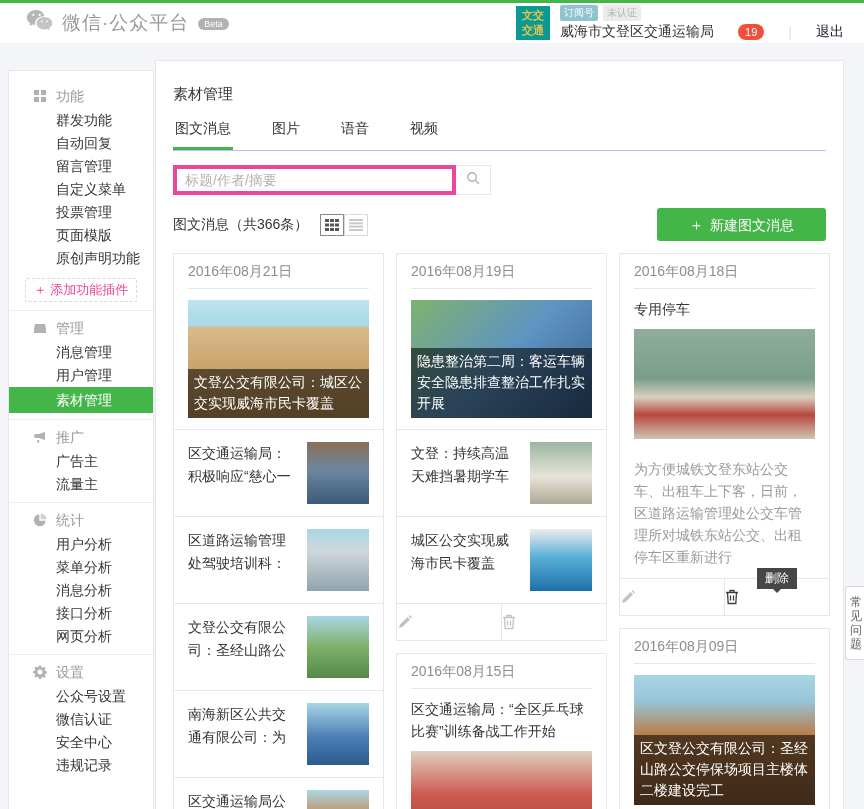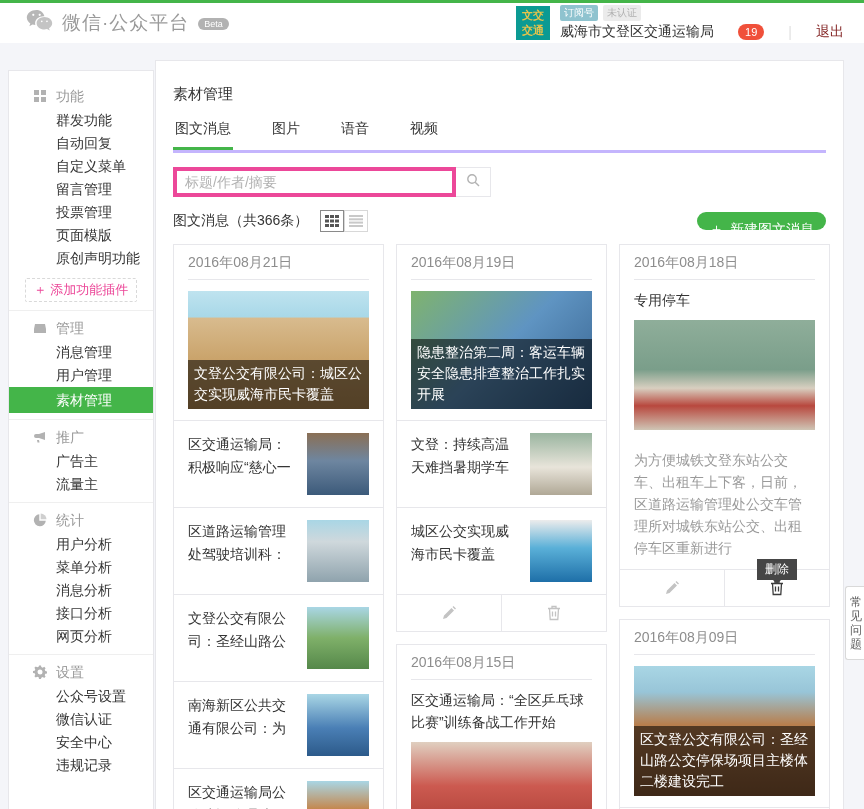--- a/index.html
+++ b/index.html
@@ -15,66 +15,66 @@
   .acct { display:flex; align-items:center; gap:10px; }
   .avatar { width:34px; height:34px; background:#0b9a93; color:#e8c34a; font-size:11px; font-weight:bold; line-height:15px; text-align:center; padding-top:2px; flex:none; }
   .acct-col { display:flex; flex-direction:column; gap:2px; }
   .acct-badges { display:flex; gap:5px; }
   .b-type { font-size:10px; color:#fff; background:#8fc3cf; border-radius:2px; padding:1px 4px; }
   .b-verify { font-size:10px; color:#b0b0b0; background:#ebebeb; border-radius:2px; padding:1px 4px; }
   .acct-row { display:flex; align-items:center; gap:24px; }
   .acct-name { font-size:14px; color:#353535; }
   .notice { background:#f0503a; color:#fff; font-size:11px; line-height:16px; border-radius:9px; padding:0 7px; }
   .vsep { color:#e0e0e0; font-size:14px; }
-  .logout { font-size:14px; color:#7f1d1d; cursor:pointer; }
+  .logout { font-size:14px; color:#0f172a; cursor:pointer; }
 
   
   .sidebar { position:absolute; left:8px; top:70px; width:146px; bottom:0; background:#fff; border:1px solid #e7e7eb; border-bottom:none; padding-top:8px; }
   .sec { padding:6px 0; }
   .sec + .sec { border-top:1px solid #efefef; }
   .sec-h { display:flex; align-items:center; gap:9px; padding-left:24px; height:24px; font-size:14px; color:#9a9a9a; }
   .sec-h svg { flex:none; }
   .s-item { display:block; padding-left:47px; height:23px; line-height:23px; font-size:14px; color:#353535; cursor:pointer; }
   .s-item.active { background:#44b549; color:#fff; height:26px; line-height:26px; }
   .add-plugin { margin:8px 16px 2px; height:24px; line-height:22px; border:1px dashed #d9d9d9; border-radius:2px; text-align:center; font-size:13px; color:#ec4899; cursor:pointer; }
 
   
   .main { position:absolute; left:155px; top:60px; width:689px; bottom:0; background:#fff; border:1px solid #e7e7eb; border-bottom:none; padding:24px 17px 0; }
   .pg-title { font-size:15px; color:#353535; }
-  .tabs { margin-top:16px; border-bottom:3px solid #c4b5fd; display:flex; gap:37px; }
+  .tabs { margin-top:16px; border-bottom:1px solid #c4b5fd; display:flex; gap:37px; }
   .tab { font-size:14px; color:#353535; padding:0 2px 9px; cursor:pointer; border-bottom:3px solid transparent; }
   .tab.active { border-bottom-color:#44b549; }
   .search-row { margin-top:14px; display:flex; }
   .search-input { width:283px; height:30px; border:4px solid #ec4899; padding:0 8px; font-size:14px; color:#353535; outline:none; font-family:"Liberation Sans", sans-serif; }
   .search-input::placeholder { color:#b2b2b2; }
   .search-btn { width:35px; height:30px; border:1px solid #e7e7eb; border-left:none; background:#fff; display:flex; align-items:center; justify-content:center; cursor:pointer; }
   .list-hdr { margin-top:13px; display:flex; align-items:center; }
   .count { font-size:14px; color:#353535; }
   .toggles { display:flex; margin-left:12px; }
   .tgl { width:24px; height:22px; border:1px solid #d8d8d8; background:#fff; display:flex; align-items:center; justify-content:center; cursor:pointer; }
   .tgl.active { border-color:#8a8a8a; }
-  .new-btn { margin-left:auto; height:18px; line-height:33px; padding:0 12px; background:#44b549; color:#fff; font-size:14px; border-radius:10px; cursor:pointer; }
+  .new-btn { margin-left:auto; height:33px; line-height:33px; padding:0 32px; background:#44b549; color:#fff; font-size:14px; border-radius:3px; cursor:pointer; }
   .new-btn .plus { margin-right:6px; font-size:15px; }
 
   
   .cols { margin-top:12px; display:flex; gap:12px; align-items:flex-start; }
   .col { width:211px; flex:none; display:flex; flex-direction:column; gap:12px; }
   .card { background:#fff; border:1px solid #e7e7eb; }
   .c-date { height:34px; line-height:34px; padding:0 14px; font-size:14px; color:#8d8d8d; }
   .c-div { border-top:1px solid #e7e7eb; margin:0 14px; }
   .cover { position:relative; margin:11px 14px; height:118px; overflow:hidden; cursor:pointer; }
   .cover.short { height:110px; margin-top:7px; }
   .cap { position:absolute; left:0; right:0; bottom:0; background:rgba(0,0,0,0.55); color:#fff; font-size:14px; line-height:21px; padding:3px 6px 4px; }
   .p-title { padding:9px 14px 2px; font-size:14px; line-height:22px; color:#353535; cursor:pointer; }
   .excerpt { padding:8px 14px 10px; font-size:14px; line-height:22px; color:#9a9a9a; }
   .s-row { border-top:1px solid #e7e7eb; padding:12px 14px; display:flex; justify-content:space-between; gap:8px; cursor:pointer; }
   .s-row-title { width:118px; font-size:14px; line-height:23px; color:#353535; max-height:47px; overflow:hidden; }
   .thumb { width:62px; height:62px; flex:none; }
   .acts { border-top:1px solid #e7e7eb; display:flex; height:37px; }
-  .act { flex:1; display:flex; align-items:center; justify-content:center; cursor:pointer; position:relative; }
+  .act { flex:1; display:flex; align-items:center; justify-content:flex-start; cursor:pointer; position:relative; }
   .act + .act { border-left:1px solid #e7e7eb; }
   .tip { position:absolute; bottom:26px; left:50%; transform:translateX(-50%); background:#464646; color:#fff; font-size:12px; line-height:17px; padding:2px 8px; white-space:nowrap; }
   .tip:after { content:""; position:absolute; top:100%; left:50%; margin-left:-4px; border:4px solid transparent; border-top-color:#464646; }
 
   
   .faq { position:absolute; right:0; top:586px; width:19px; background:#fff; border:1px solid #d9d9d9; border-right:none; border-radius:3px 0 0 3px; padding:8px 0 8px 4px; font-size:12px; line-height:14px; color:#5f5f5f; word-break:break-all; cursor:pointer; }
 
   .ico { display:inline-block; }
 </style>
 </head>
@@ -121,22 +121,22 @@
               <rect x="1" y="1" width="5" height="5"></rect>
               <rect x="8" y="1" width="5" height="5"></rect>
               <rect x="1" y="8" width="5" height="5"></rect>
               <rect x="8" y="8" width="5" height="5"></rect>
             </g>
           </svg></span>
         <span>功能</span>
       </div>
     <a class="s-item">群发功能</a>
     <a class="s-item">自动回复</a>
+    <a class="s-item">留言管理</a>
     <a class="s-item">自定义菜单</a>
-    <a class="s-item">留言管理</a>
     <a class="s-item">投票管理</a>
     <a class="s-item">页面模版</a>
     <a class="s-item">原创声明功能</a>
     <div class="add-plugin"><span>＋ </span><span>添加功能插件</span></div>
   </div>
   <div class="sec">
     <div class="sec-h">
         <span class="ico"><svg width="14" height="14" viewBox="0 0 14 14">
             <path fill="#b2b2b2" d="M2 3h10l1 5v4H1V8l1-5zm.8 5L3.5 4h7l.7 4H9l-1 1.5H6L5 8H2.8z"></path>
           </svg></span>

